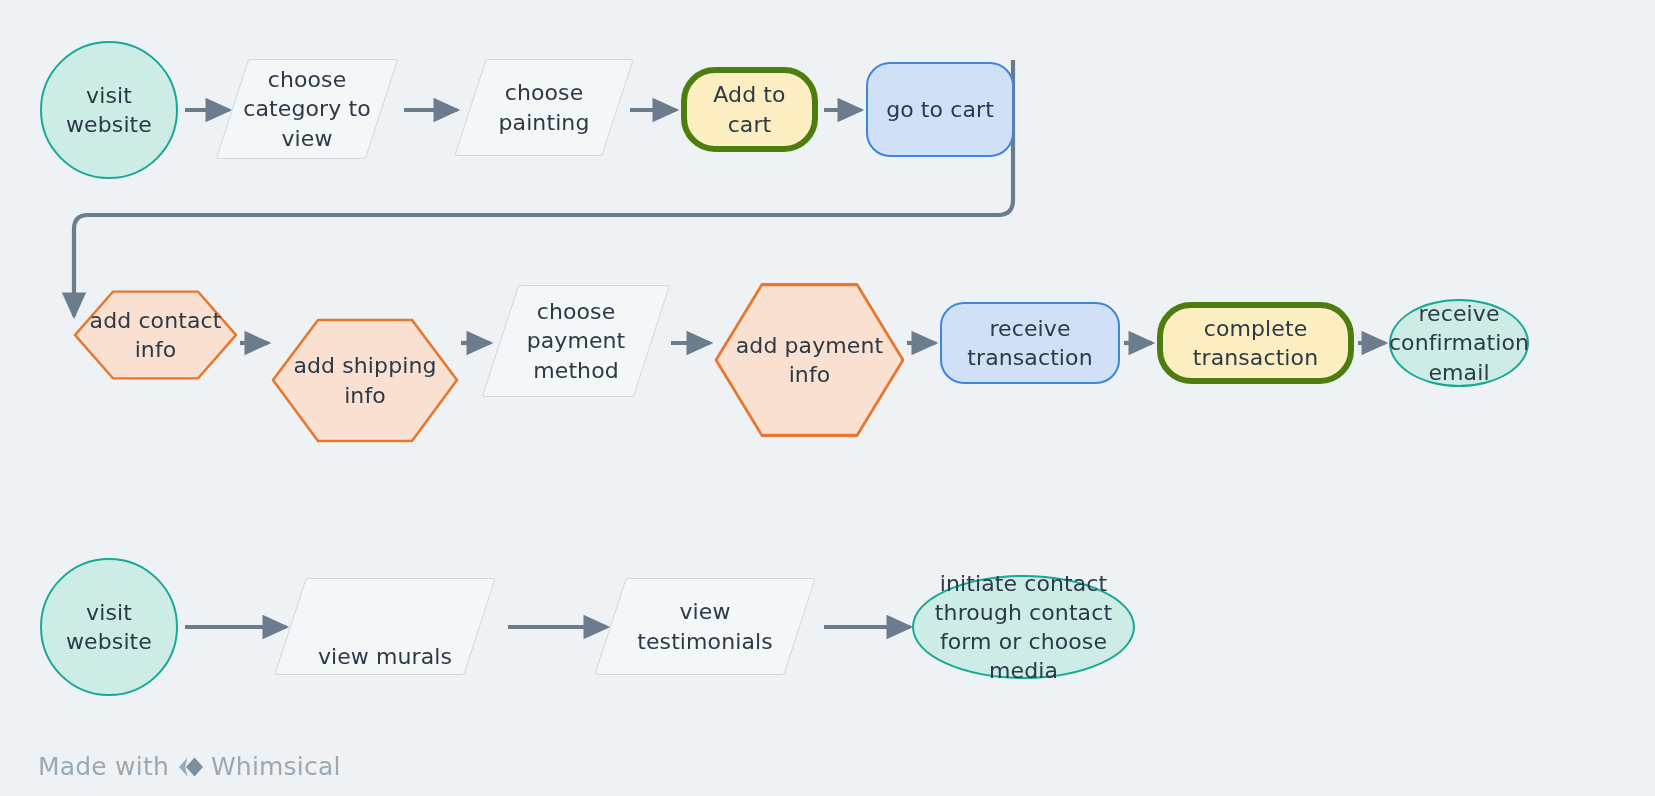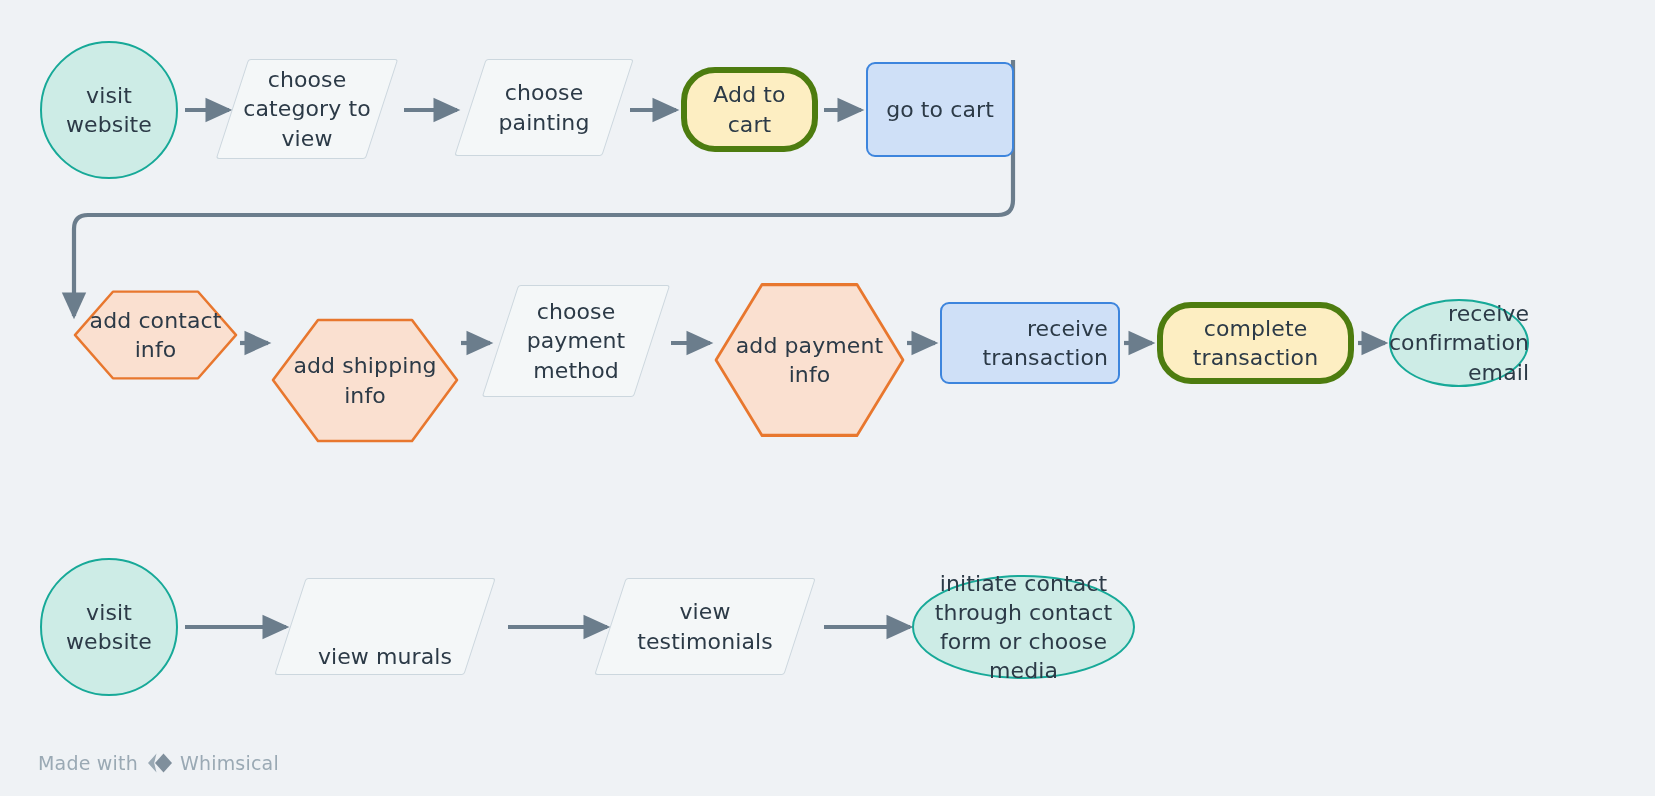--- a/index.html
+++ b/index.html
@@ -46,22 +46,21 @@
   }
   
   .shape-round-yellow {
     border: 6px solid #4d7c0f;
     background: #fdeec2;
     border-radius: 34px;
   }
   .shape-round-blue {
     border: 2px solid #3d85dd;
     background: #cfe0f7;
-    border-radius: 9px;
-    text-align: right;
+    border-radius: 24px;
   }
   
   .shape-para {
     background: transparent;
     border: none;
   }
   .shape-para .para-bg {
     position: absolute;
     inset: 0;
     background: #f4f7f8;
@@ -97,21 +96,21 @@
     pointer-events: none;
   }
   #footer {
     position: absolute;
     left: 38px;
     top: 752px;
     display: flex;
     align-items: center;
     gap: 7px;
     color: #9aa9b4;
-    font-size: 19px;
+    font-size: 25px;
     letter-spacing: 0.2px;
   }
   #footer .wm-logo { display: flex; align-items: center; }
 </style>
 </head>
 <body>
 
 <div id="canvas">
 
   <svg class="edges" viewBox="0 0 1655 796">
@@ -191,21 +190,21 @@
   </div>
 
   <div class="node shape-round-blue" style="left:940px; top:302px; width:180px; height:82px;">
     <span>receive transaction</span>
   </div>
 
   <div class="node shape-round-yellow" style="left:1157px; top:302px; width:197px; height:82px;">
     <span>complete transaction</span>
   </div>
 
-  <div class="node shape-ellipse" style="left:1389px; top:299px; width:140px; height:88px;text-align:right;">
+  <div class="node shape-ellipse" style="left:1389px; top:299px; width:140px; height:88px;">
     <span>receive confirmation email</span>
   </div>
 
   <div class="node shape-circle" style="left:40px; top:558px; width:138px; height:138px;">
     <span>visit website</span>
   </div>
 
   <div class="node shape-para" style="left:290px; top:578px; width:190px; height:97px;align-items:flex-end;">
     <span class="para-bg"></span>
     <span class="para-label">view murals</span>

